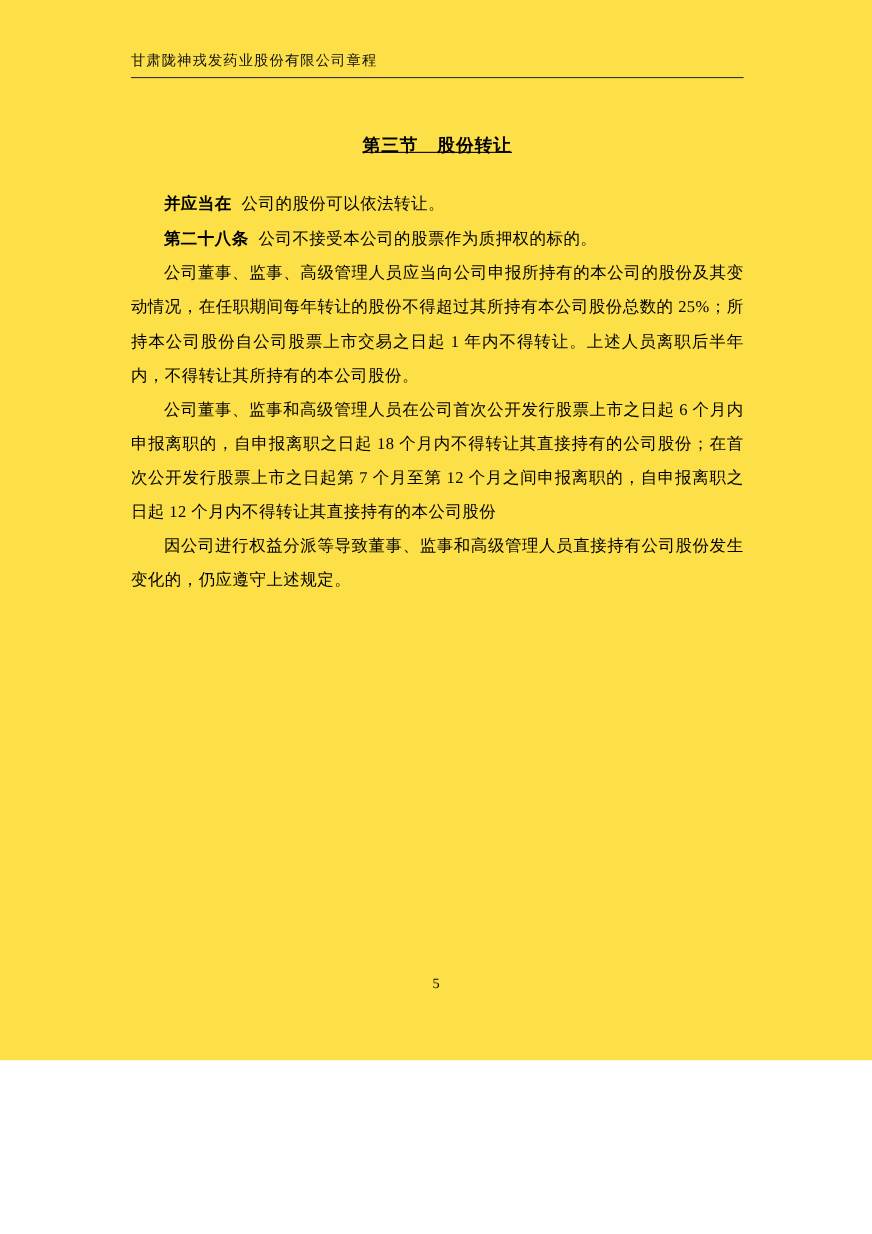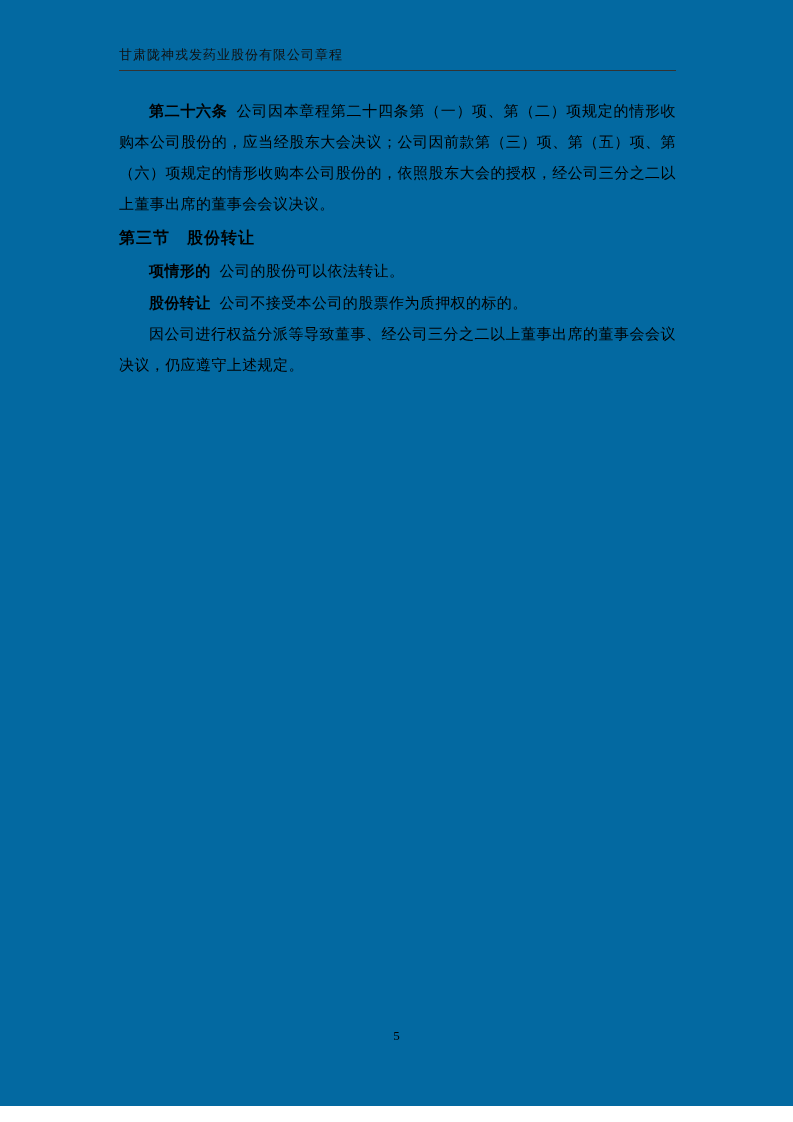--- a/index.html
+++ b/index.html
@@ -3,22 +3,22 @@
 <meta charset="utf-8">
 <style>
   html, body {
     margin: 0;
     padding: 0;
     background: #ffffff;
   }
   .page {
     position: relative;
     width: 793px;
-    height: 1106px;
-    background: #0369a1;
+    height: 964px;
+    background: #fde047;
     color: #000000;
     font-family: "Liberation Serif", "DejaVu Serif", serif;
     overflow: hidden;
   }
   .doc-header {
     position: absolute;
     top: 46px;
     left: 119px;
     width: 557px;
   }
@@ -45,28 +45,29 @@
     text-align: justify;
     text-indent: 2em;
     letter-spacing: 0.4px;
   }
   .article-label {
     font-family: "Liberation Sans", "DejaVu Sans", sans-serif;
     font-weight: bold;
     margin-right: 9px;
   }
   .section-heading {
-    margin: 2px 0;
+    margin: 22px 0;
     font-size: 16px;
     line-height: 31px;
     font-weight: bold;
     font-family: "Liberation Sans", "DejaVu Sans", sans-serif;
-    text-align: left;
+    text-align: center;
     text-indent: 0;
     letter-spacing: 1px;
+    text-decoration: underline;
   }
   .page-footer {
     position: absolute;
     left: 0;
     bottom: 62px;
     width: 100%;
     text-align: center;
     font-size: 13px;
   }
 </style>
@@ -74,24 +75,25 @@
 <body>
 
 <div class="page">
 
   <div class="doc-header">
     <div class="doc-header-title">甘肃陇神戎发药业股份有限公司章程</div>
     <div class="doc-header-rule"></div>
   </div>
 
   <div class="doc-body">
-      <p class="para"><span class="article-label">第二十六条</span>公司因本章程第二十四条第（一）项、第（二）项规定的情形收购本公司股份的，应当经股东大会决议；公司因前款第（三）项、第（五）项、第（六）项规定的情形收购本公司股份的，依照股东大会的授权，经公司三分之二以上董事出席的董事会会议决议。</p>
       <p class="section-heading">第三节　股份转让</p>
-      <p class="para"><span class="article-label">项情形的</span>公司的股份可以依法转让。</p>
-      <p class="para"><span class="article-label">股份转让</span>公司不接受本公司的股票作为质押权的标的。</p>
-      <p class="para">因公司进行权益分派等导致董事、经公司三分之二以上董事出席的董事会会议决议，仍应遵守上述规定。</p>
+      <p class="para"><span class="article-label">并应当在</span>公司的股份可以依法转让。</p>
+      <p class="para"><span class="article-label">第二十八条</span>公司不接受本公司的股票作为质押权的标的。</p>
+      <p class="para">公司董事、监事、高级管理人员应当向公司申报所持有的本公司的股份及其变动情况，在任职期间每年转让的股份不得超过其所持有本公司股份总数的 25%；所持本公司股份自公司股票上市交易之日起 1 年内不得转让。上述人员离职后半年内，不得转让其所持有的本公司股份。</p>
+      <p class="para">公司董事、监事和高级管理人员在公司首次公开发行股票上市之日起 6 个月内申报离职的，自申报离职之日起 18 个月内不得转让其直接持有的公司股份；在首次公开发行股票上市之日起第 7 个月至第 12 个月之间申报离职的，自申报离职之日起 12 个月内不得转让其直接持有的本公司股份</p>
+      <p class="para">因公司进行权益分派等导致董事、监事和高级管理人员直接持有公司股份发生变化的，仍应遵守上述规定。</p>
     </div>
 
   <div class="page-footer">
     <span>5</span>
   </div>
 
 </div>
 
 </body></html>

